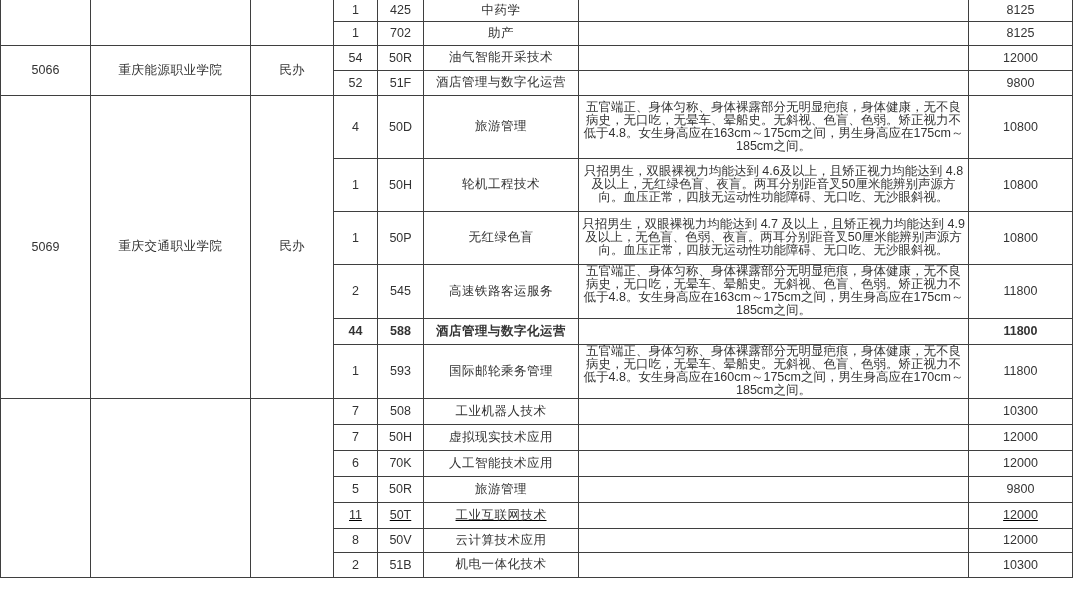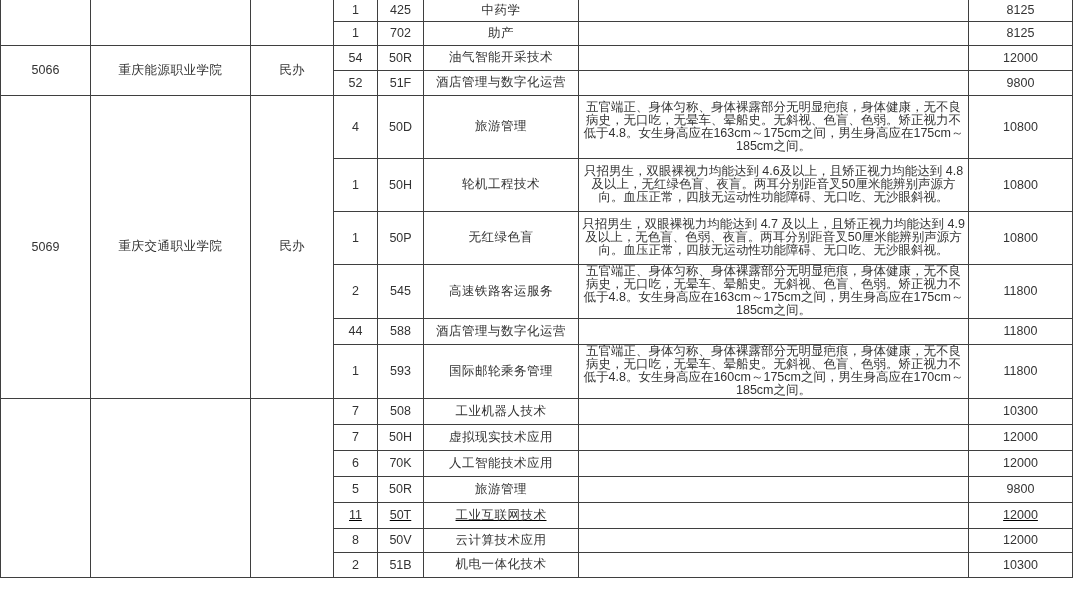--- a/index.html
+++ b/index.html
@@ -128,21 +128,21 @@
           <td class="req">只招男生，双眼裸视力均能达到 4.7 及以上，且矫正视力均能达到 4.9及以上，无色盲、色弱、夜盲。两耳分别距音叉50厘米能辨别声源方向。血压正常，四肢无运动性功能障碍、无口吃、无沙眼斜视。</td>
           <td class="fee">10800</td>
         </tr>
         <tr style="height: 54px;">
           <td class="num">2</td>
           <td class="code">545</td>
           <td class="major-name">高速铁路客运服务</td>
           <td class="req">五官端正、身体匀称、身体裸露部分无明显疤痕，身体健康，无不良病史，无口吃，无晕车、晕船史。无斜视、色盲、色弱。矫正视力不低于4.8。女生身高应在163cm～175cm之间，男生身高应在175cm～185cm之间。</td>
           <td class="fee">11800</td>
         </tr>
-        <tr style="height: 26px;">
+        <tr style="height: 26px; font-weight: bold;">
           <td class="num">44</td>
           <td class="code">588</td>
           <td class="major-name">酒店管理与数字化运营</td>
           <td class="req"></td>
           <td class="fee">11800</td>
         </tr>
         <tr style="height: 54px;">
           <td class="num">1</td>
           <td class="code">593</td>
           <td class="major-name">国际邮轮乘务管理</td>

